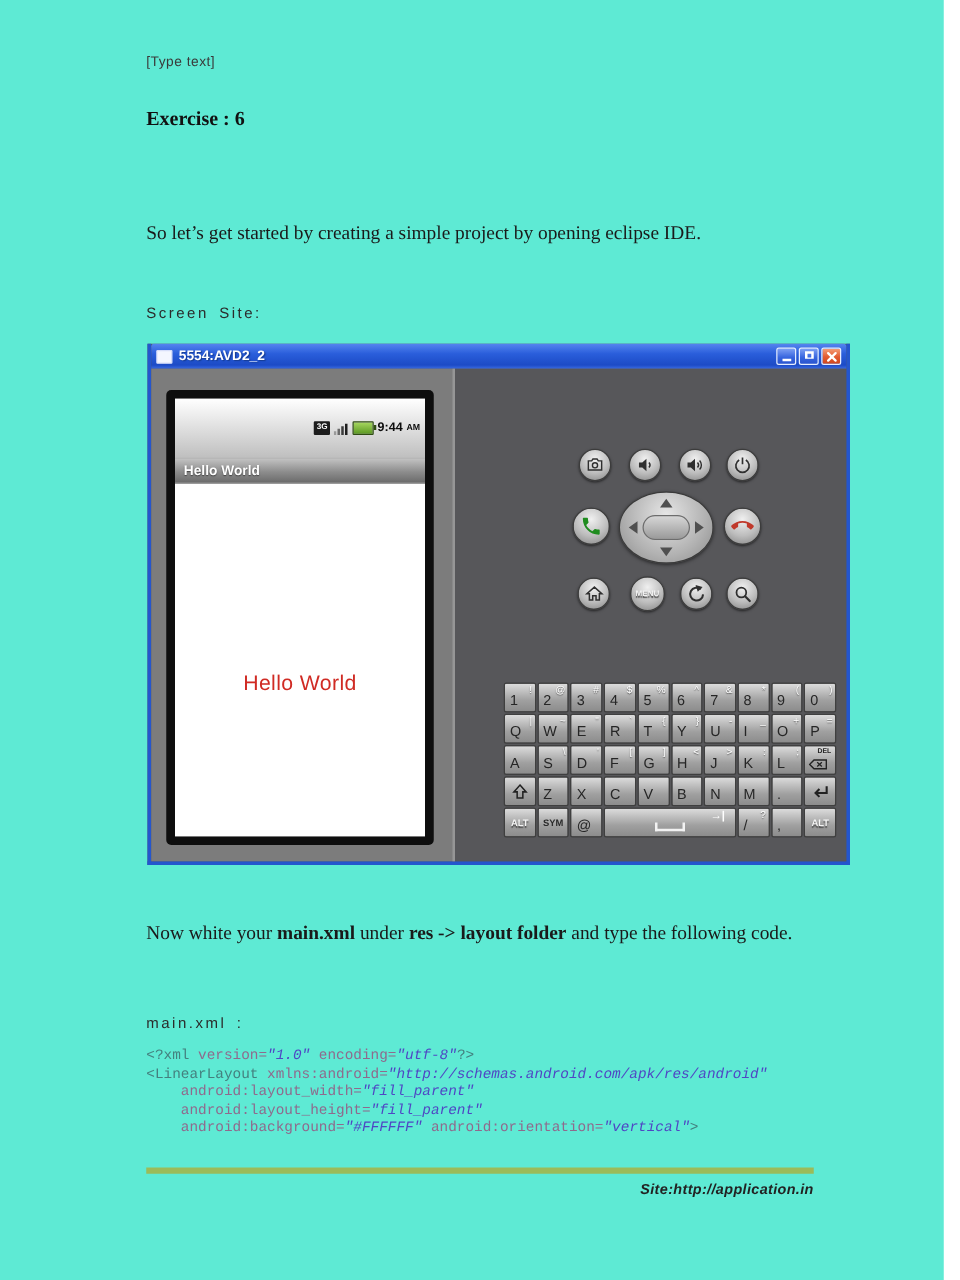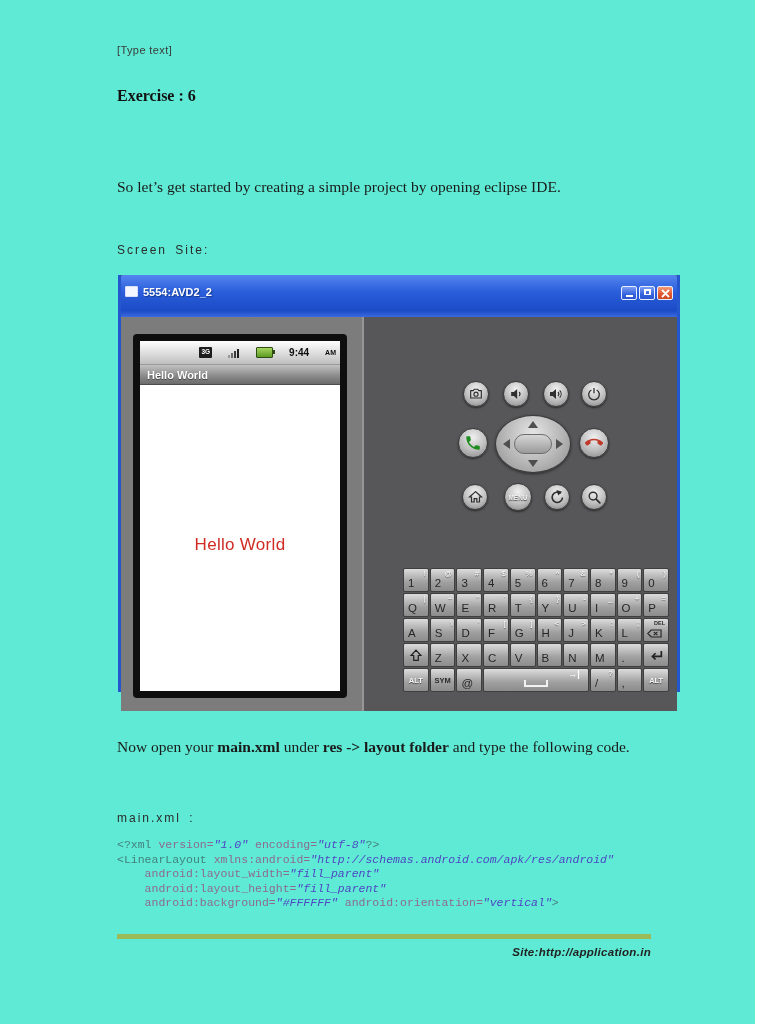--- a/index.html
+++ b/index.html
@@ -14,21 +14,21 @@
   .p2{top:176px;}
   .p3{top:736px;text-align:justify;}
   .doc-para b{font-weight:bold;}
   .small-label{left:117px;font:12px "Liberation Sans",sans-serif;color:#2b2b2b;letter-spacing:2px;word-spacing:3px;}
   .lbl-shot{top:243px;}
   .lbl-xml{top:811px;}
 
   
   .emu{left:118px;top:275px;width:562px;height:417px;box-sizing:border-box;
        border:3px solid #2456cd;border-top:none;background:#57575a;}
-  .emu-titlebar{height:20px;display:flex;gap:5px;padding:11px 4px;
+  .emu-titlebar{height:20px;display:flex;align-items:center;gap:5px;padding:0 4px;
       background:linear-gradient(#5585ef,#2a5edb 40%,#1c4bc6 85%,#3a6ae0);
       border-radius:2px 2px 0 0;}
   .win-ico{width:11px;height:9px;background:#f4f6ff;border:1px solid #d7defa;border-radius:1px;flex:none;}
   .win-title{flex:1;font:bold 11px "Liberation Sans",sans-serif;color:#fff;text-shadow:1px 1px 1px #153a8e;
       white-space:nowrap;overflow:hidden;}
   .winbtns{display:flex;gap:2px;}
   .wb{width:16px;height:14px;border-radius:2px;border:1px solid #e6eeff;box-sizing:border-box;
       display:flex;align-items:flex-end;justify-content:center;cursor:default;}
   .wb-min,.wb-max{background:linear-gradient(#7d9ff4,#3563de 60%,#2a55cf);}
   .wb-close{background:linear-gradient(#f49d77,#e25a30 55%,#cf4720);align-items:center;}
@@ -37,21 +37,21 @@
 
   .emu-body{display:flex;height:394px;}
   .emu-left{width:241px;background:#7c7c7c;border-right:2px solid #969696;position:relative;flex:none;}
   .emu-right{flex:1;position:relative;background:#57575a;}
 
   
   .bezel{position:absolute;left:12px;top:17px;width:214px;height:364px;background:#0e0e0e;
          border-radius:4px;padding:7px;box-sizing:border-box;}
   .screen{width:100%;height:100%;background:#fff;display:flex;flex-direction:column;}
   .statusbar{height:15px;flex:none;background:linear-gradient(#ffffff,#bfbfbf);border-bottom:1px solid #9a9a9a;
-      display:flex;align-items:center;justify-content:flex-end;gap:16px;padding:4px 4px;}
+      display:flex;align-items:center;justify-content:flex-end;gap:3px;padding:16px 4px;}
   .sb-3g{background:#1d1d1d;color:#fff;font:bold 6.5px/1 "Liberation Sans",sans-serif;padding:2px 2px;border-radius:1px;}
   .battery{position:relative;width:15px;height:9px;background:linear-gradient(#a5d65f,#5d9a23);
       border:1px solid #2f4d12;border-radius:1px;}
   .battery:after{content:"";position:absolute;right:-3px;top:2px;width:2px;height:4px;background:#2f4d12;}
   .sb-time{font:bold 10px "Liberation Sans",sans-serif;color:#0d0d0d;}
   .sb-ampm{font:bold 7px "Liberation Sans",sans-serif;color:#0d0d0d;}
   .appbar{height:19px;flex:none;display:flex;align-items:center;padding:0 7px;
       background:linear-gradient(#c2c2c2,#8d8d8d 55%,#6b6b6b);border-bottom:1px solid #4c4c4c;}
   .appbar span{font:bold 11px "Liberation Sans",sans-serif;color:#fff;text-shadow:0 1px 1px #3f3f3f;}
   .phone-content{flex:1;position:relative;background:#fff;}
@@ -411,19 +411,19 @@
               <span class="m">,</span>
             </div>
             <div class="key k-alt">
               <span class="mod">ALT</span>
             </div>
           </div>
       </div>
     </div>
   </div>
 
-  <p class="abs doc-para p3" id="para3"><span>Now open your </span><b>main.xml</b><span> under </span><b>res -&gt; layout folder</b><span> and type the following code.</span></p>
+  <p class="abs doc-para p3" id="para3"><span>Now white your </span><b>main.xml</b><span> under </span><b>res -&gt; layout folder</b><span> and type the following code.</span></p>
   <div class="abs small-label lbl-xml">main.xml :</div>
   <div class="abs code" id="codeBlock"><div><span class="tok-tag" style="color: rgb(68, 128, 127);">&lt;?xml</span><span class="tok-plain" style="color: rgb(85, 85, 85);"> </span><span class="tok-attr" style="color: rgb(143, 106, 141);">version=</span><span class="tok-val" style="color: rgb(79, 70, 196);">"1.0"</span><span class="tok-plain" style="color: rgb(85, 85, 85);"> </span><span class="tok-attr" style="color: rgb(143, 106, 141);">encoding=</span><span class="tok-val" style="color: rgb(79, 70, 196);">"utf-8"</span><span class="tok-tag" style="color: rgb(68, 128, 127);">?&gt;</span></div><div><span class="tok-tag" style="color: rgb(68, 128, 127);">&lt;LinearLayout</span><span class="tok-plain" style="color: rgb(85, 85, 85);"> </span><span class="tok-attr" style="color: rgb(143, 106, 141);">xmlns:android=</span><span class="tok-val" style="color: rgb(79, 70, 196);">"http://schemas.android.com/apk/res/android"</span></div><div><span class="tok-plain" style="color: rgb(85, 85, 85);">    </span><span class="tok-attr" style="color: rgb(143, 106, 141);">android:layout_width=</span><span class="tok-val" style="color: rgb(79, 70, 196);">"fill_parent"</span></div><div><span class="tok-plain" style="color: rgb(85, 85, 85);">    </span><span class="tok-attr" style="color: rgb(143, 106, 141);">android:layout_height=</span><span class="tok-val" style="color: rgb(79, 70, 196);">"fill_parent"</span></div><div><span class="tok-plain" style="color: rgb(85, 85, 85);">    </span><span class="tok-attr" style="color: rgb(143, 106, 141);">android:background=</span><span class="tok-val" style="color: rgb(79, 70, 196);">"#FFFFFF"</span><span class="tok-plain" style="color: rgb(85, 85, 85);"> </span><span class="tok-attr" style="color: rgb(143, 106, 141);">android:orientation=</span><span class="tok-val" style="color: rgb(79, 70, 196);">"vertical"</span><span class="tok-tag" style="color: rgb(68, 128, 127);">&gt;</span></div></div>
 
   <div class="abs footer-bar" id="footerBar" style="background: rgb(155, 187, 89);"></div>
   <div class="abs site">Site:http://application.in</div>
 </div>
 
 </body></html>

